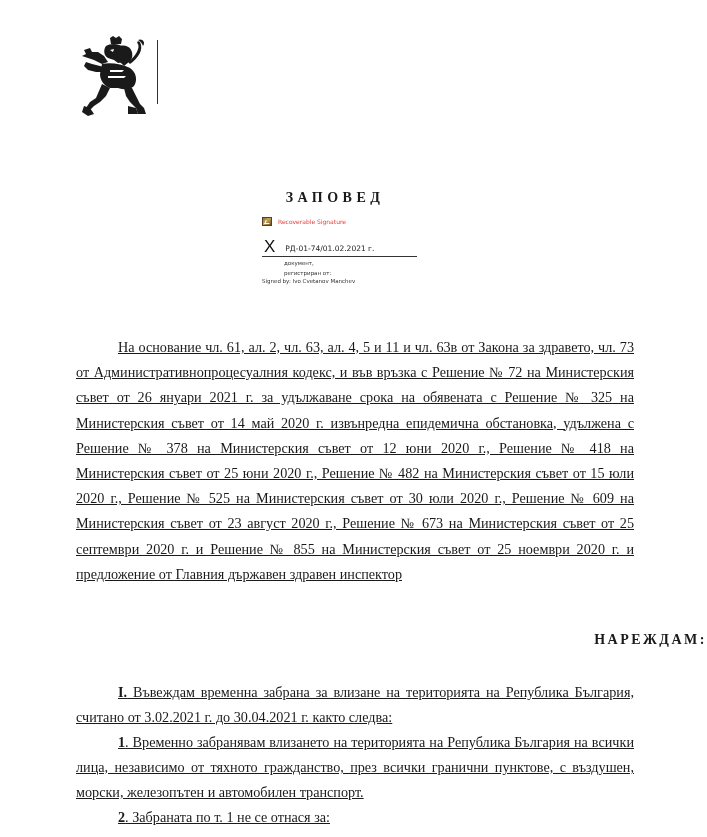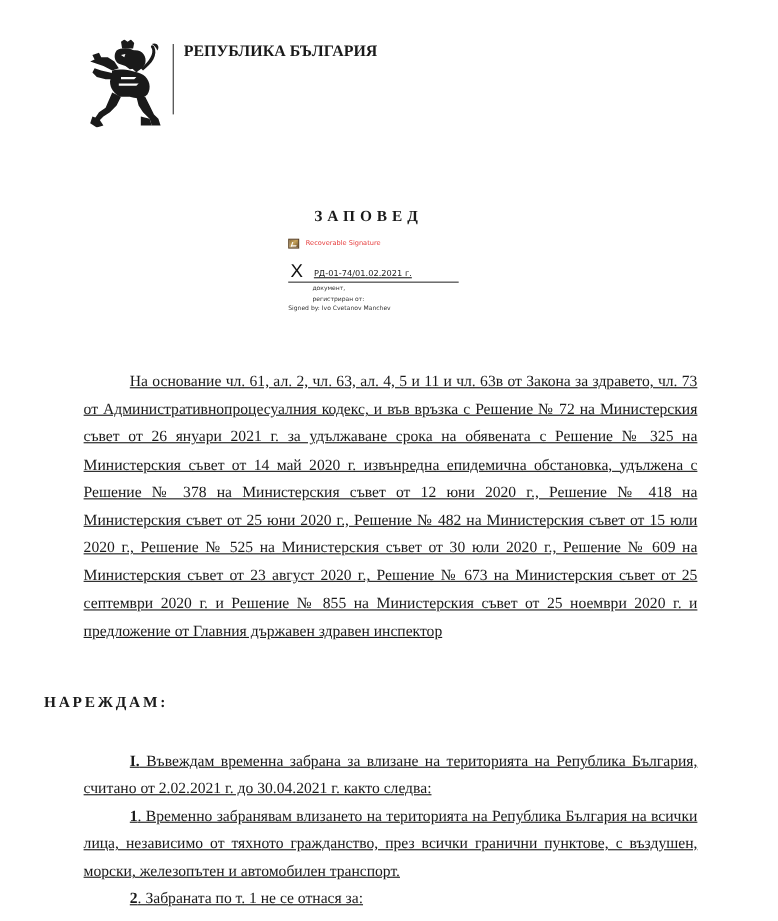--- a/index.html
+++ b/index.html
@@ -113,21 +113,20 @@
       line-height: 18px;
       margin-left: 2px;
       color: #111;
       font-family: "Liberation Sans", sans-serif;
     }
     .sig-reg {
       font-size: 7.5px;
       margin-left: 10px;
       margin-bottom: 3px;
       color: #222;
-      text-decoration: underline;
     }
     .sig-meta {
       font-size: 5.5px;
       line-height: 8px;
       color: #333;
       margin-left: 22px;
       margin-top: 2px;
     }
     .sig-by {
       font-size: 5.5px;
@@ -146,21 +145,21 @@
     }
     .para1 {
       top: 335px;
       text-indent: 42px;
     }
     .naredzham {
       position: absolute;
       left: 0;
       width: 707px;
       top: 632px;
-      text-align: left;
+      text-align: right;
       font-weight: bold;
       font-size: 14px;
       letter-spacing: 2.5px;
       padding-left: 40px;
       box-sizing: border-box;
     }
     .para2 { top: 680px; text-indent: 42px; }
     .para3 { top: 730px; text-indent: 42px; }
     .para4 { top: 805px; text-indent: 42px; }
     b { font-weight: bold; }
@@ -192,21 +191,20 @@
       <path d="M48 70 L56 72 L58 78 L48 78 Z"></path>
     </g>
     <g fill="#ffffff">
       <path d="M30 14 L34 13 L33 16 Z"></path>
       <path d="M30 34 L44 34 L42 36 L30 36 Z"></path>
       <path d="M28 40 L46 40 L44 42 L28 42 Z"></path>
     </g>
   </svg>
   <div class="vline"></div>
   <div class="hdr-text">
-    <div class="hdr-title">РЕПУБЛИКА БЪЛГАРИЯ</div>
   </div>
 </div>
 
 <div class="zapoved">ЗАПОВЕД</div>
 
 <div class="sig-block">
   <div class="recov">
     <span class="recov-icon"></span>
     <span class="recov-label">Recoverable Signature</span>
   </div>
@@ -216,17 +214,17 @@
   </div>
   <div class="sig-meta">документ,</div>
   <div class="sig-meta">регистриран от:</div>
   <div class="sig-by">Signed by: Ivo Cvetanov Manchev</div>
 </div>
 
 <div class="body-text para1">На основание чл. 61, ал. 2, чл. 63, ал. 4, 5 и 11 и чл. 63в от Закона за здравето, чл. 73 от Административнопроцесуалния кодекс, и във връзка с Решение № 72 на Министерския съвет от 26 януари 2021 г. за удължаване срока на обявената с Решение № 325 на Министерския съвет от 14 май 2020 г. извънредна епидемична обстановка, удължена с Решение № 378 на Министерския съвет от 12 юни 2020 г., Решение № 418 на Министерския съвет от 25 юни 2020 г., Решение № 482 на Министерския съвет от 15 юли 2020 г., Решение № 525 на Министерския съвет от 30 юли 2020 г., Решение № 609 на Министерския съвет от 23 август 2020 г., Решение № 673 на Министерския съвет от 25 септември 2020 г. и Решение № 855 на Министерския съвет от 25 ноември 2020 г. и предложение от Главния държавен здравен инспектор</div>
 
 <div class="naredzham">НАРЕЖДАМ:</div>
 
-<div class="body-text para2"><b>I.</b><span> Въвеждам временна забрана за влизане на територията на Република България, считано от 2.02.2021 г. до 30.04.2021 г. както следва:</span></div>
+<div class="body-text para2"><b>I.</b><span> Въвеждам временна забрана за влизане на територията на Република България, считано от 3.02.2021 г. до 30.04.2021 г. както следва:</span></div>
 
 <div class="body-text para3"><b>1</b><span>. Временно забранявам влизането на територията на Република България на всички лица, независимо от тяхното гражданство, през всички гранични пунктове, с въздушен, морски, железопътен и автомобилен транспорт.</span></div>
 
 <div class="body-text para4"><b>2</b><span>. Забраната по т. 1 не се отнася за:</span></div>
 
 </body></html>

